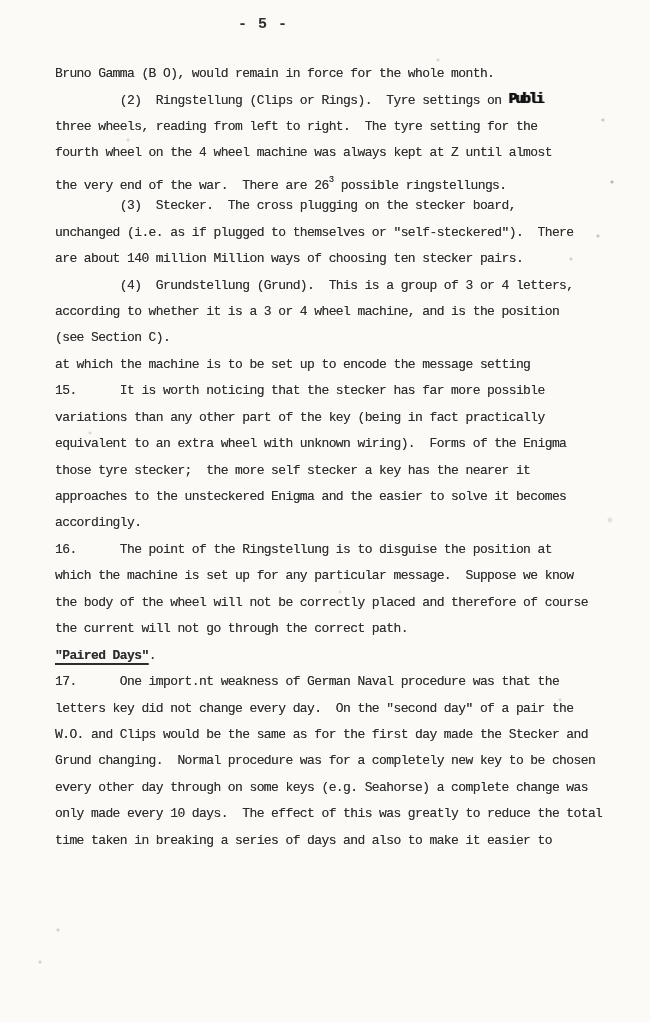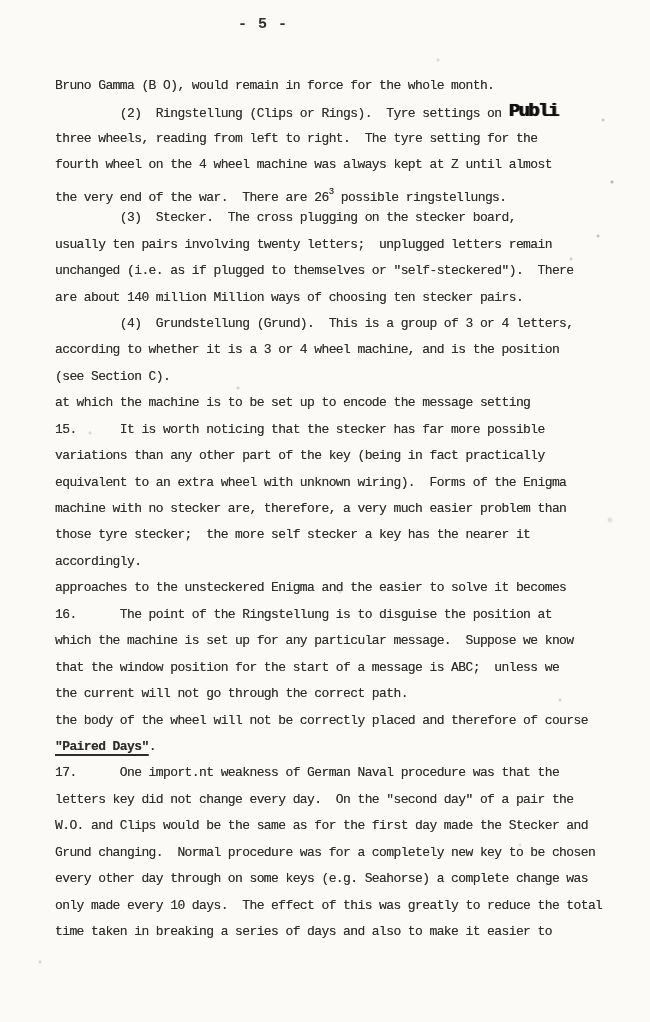--- a/index.html
+++ b/index.html
@@ -32,21 +32,21 @@
   }
   .page-number{
     position:absolute;top:16px;left:0;right:0;
     text-align:center;
     transform:translateX(-62px);
     color:var(--ink,#2e2e2e);
     font-size:15px;font-weight:bold;
     letter-spacing:1px;
   }
   .text-block{
-    position:absolute;top:73px;left:55px;
+    position:absolute;top:61px;left:55px;
     color:var(--ink,#2e2e2e);
   }
   .line{
     white-space:pre;
     height:26.45px;
     line-height:26.45px;
     font-size:13px;
     letter-spacing:-0.6px;
     text-shadow:0 0 .4px rgba(40,40,40,.55);
   }
@@ -57,58 +57,55 @@
   }
   .run.underline{
     text-decoration:underline;
     text-underline-offset:4px;
     text-decoration-thickness:1.5px;
     font-weight:bold;
   }
   .run.stamp{
     display:inline-block;
     font-weight:bold;
-    font-size:19px;
+    font-size:14px;
     letter-spacing:-1.6px;
     color:var(--stamp,#101010);
     text-shadow:1px 0 0 rgba(10,10,10,.65), -0.5px 0 0 rgba(10,10,10,.45), 0 0 1px rgba(10,10,10,.4);
     transform:translateY(-1px);
   }
 </style>
 </head>
 <body>
 
 <div class="sheet">
   <div class="page-number">- 5 -</div>
   <div class="text-block">
       <div class="line"><span class="run normal">Bruno Gamma (B O), would remain in force for the whole month.</span></div>
       <div class="line"><span class="run normal">         (2)  Ringstellung (Clips or Rings).  Tyre settings on </span><span class="run stamp">Publi</span></div>
       <div class="line"><span class="run normal">three wheels, reading from left to right.  The tyre setting for the</span></div>
       <div class="line"><span class="run normal">fourth wheel on the 4 wheel machine was always kept at Z until almost</span></div>
       <div class="line"><span class="run normal">the very end of the war.  There are 26</span><span class="run sup">3</span><span class="run normal"> possible ringstellungs.</span></div>
       <div class="line"><span class="run normal">         (3)  Stecker.  The cross plugging on the stecker board,</span></div>
-      <div class="line"><span class="run normal">usually ten pairs involving twenty letters;  unplugged letters remain</span></div>
       <div class="line"><span class="run normal">unchanged (i.e. as if plugged to themselves or "self-steckered").  There</span></div>
       <div class="line"><span class="run normal">are about 140 million Million ways of choosing ten stecker pairs.</span></div>
       <div class="line"><span class="run normal">         (4)  Grundstellung (Grund).  This is a group of 3 or 4 letters,</span></div>
       <div class="line"><span class="run normal">according to whether it is a 3 or 4 wheel machine, and is the position</span></div>
       <div class="line"><span class="run normal">(see Section C).</span></div>
       <div class="line"><span class="run normal">at which the machine is to be set up to encode the message setting</span></div>
       <div class="line"><span class="run normal">15.      It is worth noticing that the stecker has far more possible</span></div>
       <div class="line"><span class="run normal">variations than any other part of the key (being in fact practically</span></div>
       <div class="line"><span class="run normal">equivalent to an extra wheel with unknown wiring).  Forms of the Enigma</span></div>
-      <div class="line"><span class="run normal">machine with no stecker are, therefore, a very much easier problem than</span></div>
       <div class="line"><span class="run normal">those tyre stecker;  the more self stecker a key has the nearer it</span></div>
+      <div class="line"><span class="run normal">approaches to the unsteckered Enigma and the easier to solve it becomes</span></div>
       <div class="line"><span class="run normal">accordingly.</span></div>
-      <div class="line"><span class="run normal">approaches to the unsteckered Enigma and the easier to solve it becomes</span></div>
       <div class="line"><span class="run normal">16.      The point of the Ringstellung is to disguise the position at</span></div>
       <div class="line"><span class="run normal">which the machine is set up for any particular message.  Suppose we know</span></div>
-      <div class="line"><span class="run normal">that the window position for the start of a message is ABC;  unless we</span></div>
+      <div class="line"><span class="run normal">the body of the wheel will not be correctly placed and therefore of course</span></div>
       <div class="line"><span class="run normal">the current will not go through the correct path.</span></div>
-      <div class="line"><span class="run normal">the body of the wheel will not be correctly placed and therefore of course</span></div>
       <div class="line"><span class="run underline">"Paired Days"</span><span class="run normal">.</span></div>
       <div class="line"><span class="run normal">17.      One import.nt weakness of German Naval procedure was that the</span></div>
       <div class="line"><span class="run normal">letters key did not change every day.  On the "second day" of a pair the</span></div>
       <div class="line"><span class="run normal">W.O. and Clips would be the same as for the first day made the Stecker and</span></div>
       <div class="line"><span class="run normal">Grund changing.  Normal procedure was for a completely new key to be chosen</span></div>
       <div class="line"><span class="run normal">every other day through on some keys (e.g. Seahorse) a complete change was</span></div>
       <div class="line"><span class="run normal">only made every 10 days.  The effect of this was greatly to reduce the total</span></div>
       <div class="line"><span class="run normal">time taken in breaking a series of days and also to make it easier to</span></div>
     </div>
 </div>

